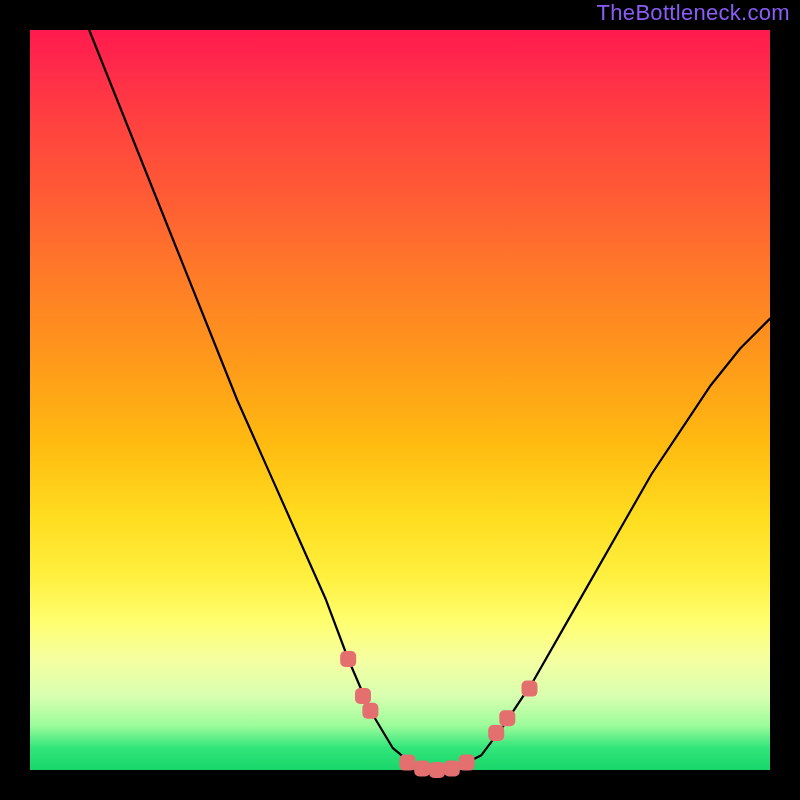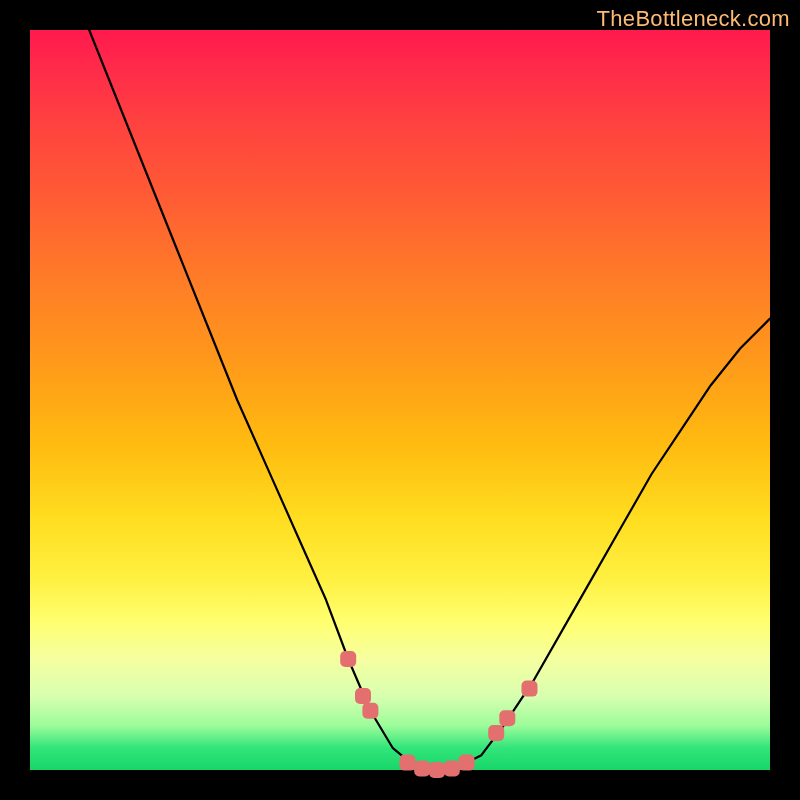--- a/index.html
+++ b/index.html
@@ -38,23 +38,23 @@
       #ffff70 80%,
       #f5ffa0 85%,
       #d8ffb0 90%,
       #9CFC9A 94%,
       #32e57a 97%,
       #18d66a 100%
     );
   }
   .watermark {
     position: absolute;
-    top: 6px;
+    top: 0;
     right: 10px;
-    color: #fdba74;
+    color: #8b5cf6;
     font-size: 22px;
     font-weight: 500;
     letter-spacing: 0.3px;
     user-select: none;
   }
   svg.curve {
     position: absolute;
     left: 0;
     top: 0;
     width: 740px;

